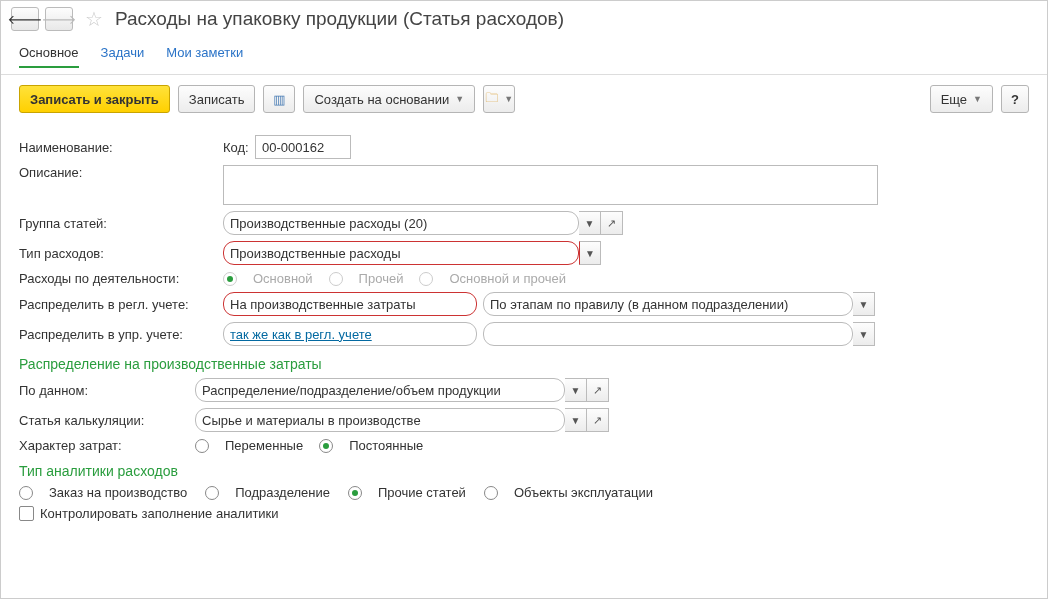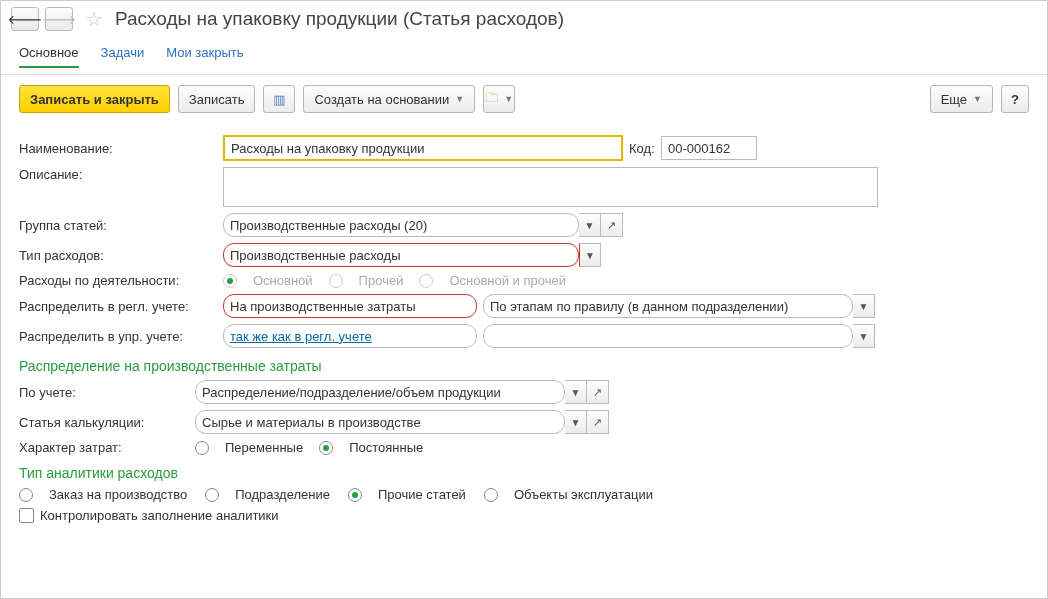--- a/index.html
+++ b/index.html
@@ -57,21 +57,21 @@
   <div class="topbar">
     <div class="nav-btn">🡐</div>
     <div class="nav-btn dis">🡒</div>
     <span class="star">☆</span>
     <span class="title">Расходы на упаковку продукции (Статья расходов)</span>
   </div>
 
   <div class="tabs">
     <div class="tab active">Основное</div>
     <div class="tab">Задачи</div>
-    <div class="tab">Мои закрыть</div>
+    <div class="tab">Мои заметки</div>
   </div>
 
   <div class="toolbar">
     <div class="btn primary">Записать и закрыть</div>
     <div class="btn">Записать</div>
     <div class="btn icon-only">
       <span style="color:#4a7db5;">▥</span>
     </div>
     <div class="btn">
       <span>Создать на основании</span>
@@ -86,21 +86,20 @@
       <span>Еще</span>
       <span class="caret">▼</span>
     </div>
     <div class="btn help">?</div>
   </div>
 
   <div class="form">
 
     <div class="row">
       <div class="lbl">Наименование:</div>
-      <input class="input yellow" style="width: 400px;" value="Расходы на упаковку продукции">
       <div style="width:26px;">Код:</div>
       <input class="input" style="width: 96px;" value="00-000162">
     </div>
 
     <div class="row" style="align-items:flex-start;">
       <div class="lbl">Описание:</div>
       <textarea class="textarea" style=""></textarea>
     </div>
 
     <div class="row">
@@ -178,21 +177,21 @@
         </div>
         <div class="sel-btn">
             <span>▼</span>
           </div>
       </div>
     </div>
 
     <div class="section">Распределение на производственные затраты</div>
 
     <div class="row">
-      <div class="lbl" style="width:170px;">По учете:</div>
+      <div class="lbl" style="width:170px;">По данном:</div>
       <div class="sel-group">
         <div class="input select" style="width:370px;">
           <span>Распределение/подразделение/объем продукции</span>
         </div>
         <div class="sel-btn">
             <span>▼</span>
           </div>
         <div class="sel-btn">
             <span class="open-icon">↗</span>
           </div>

